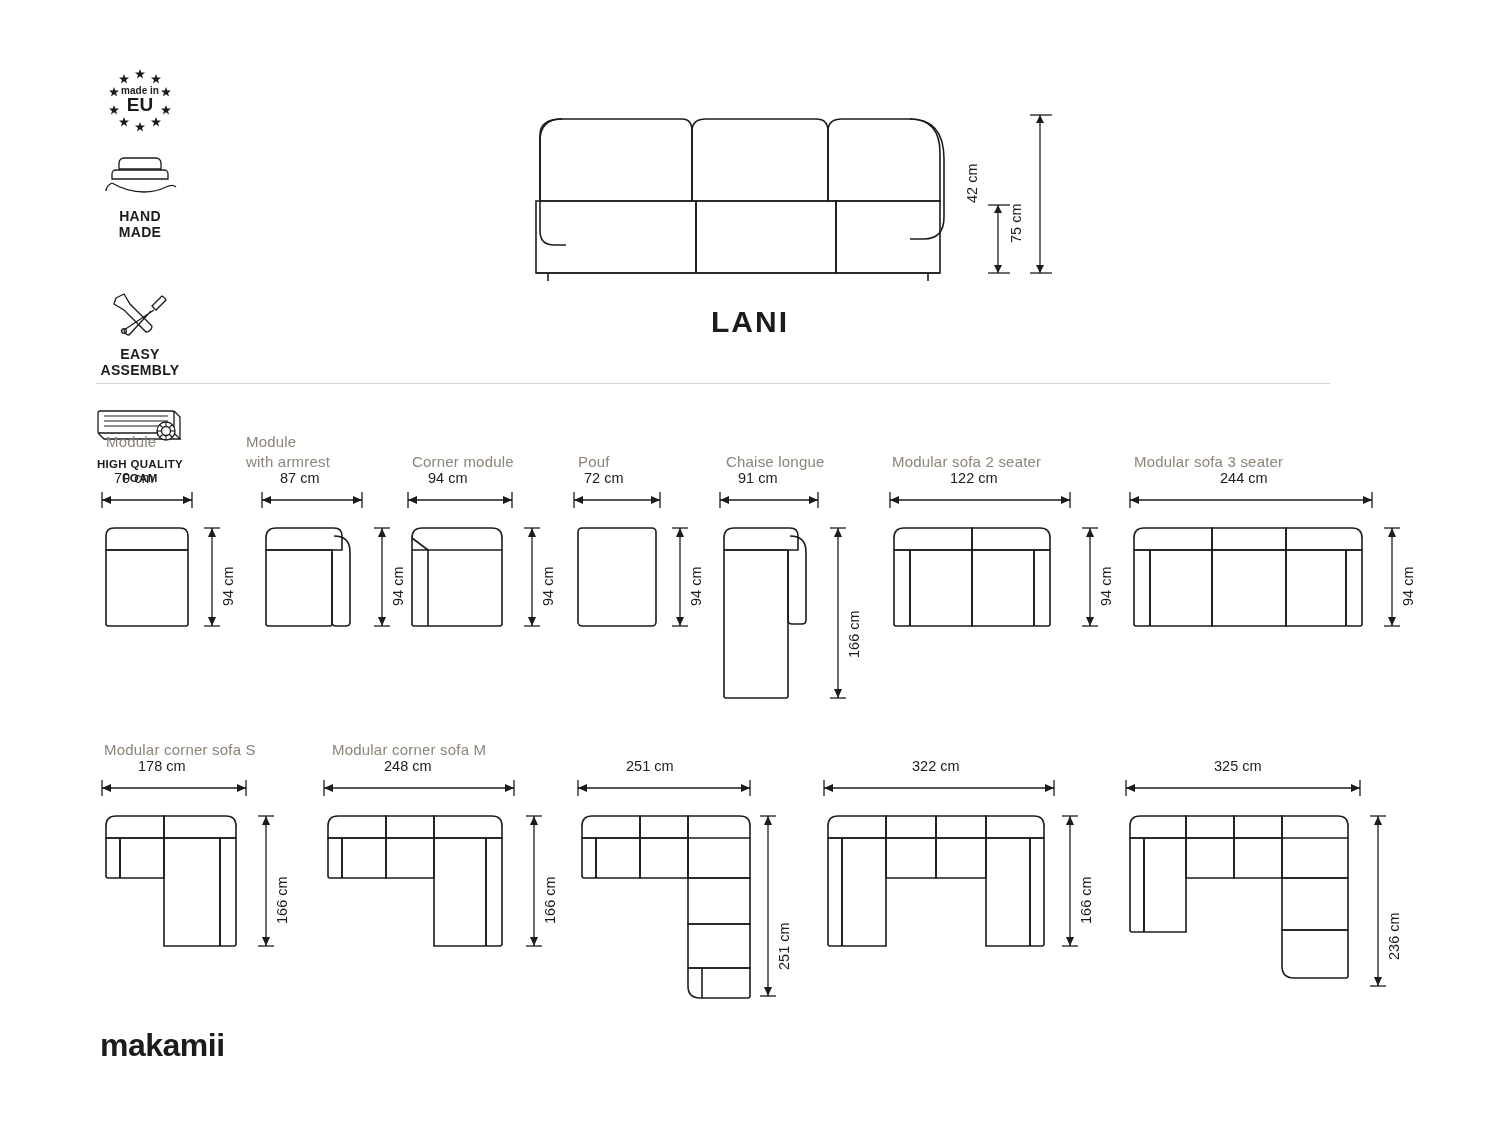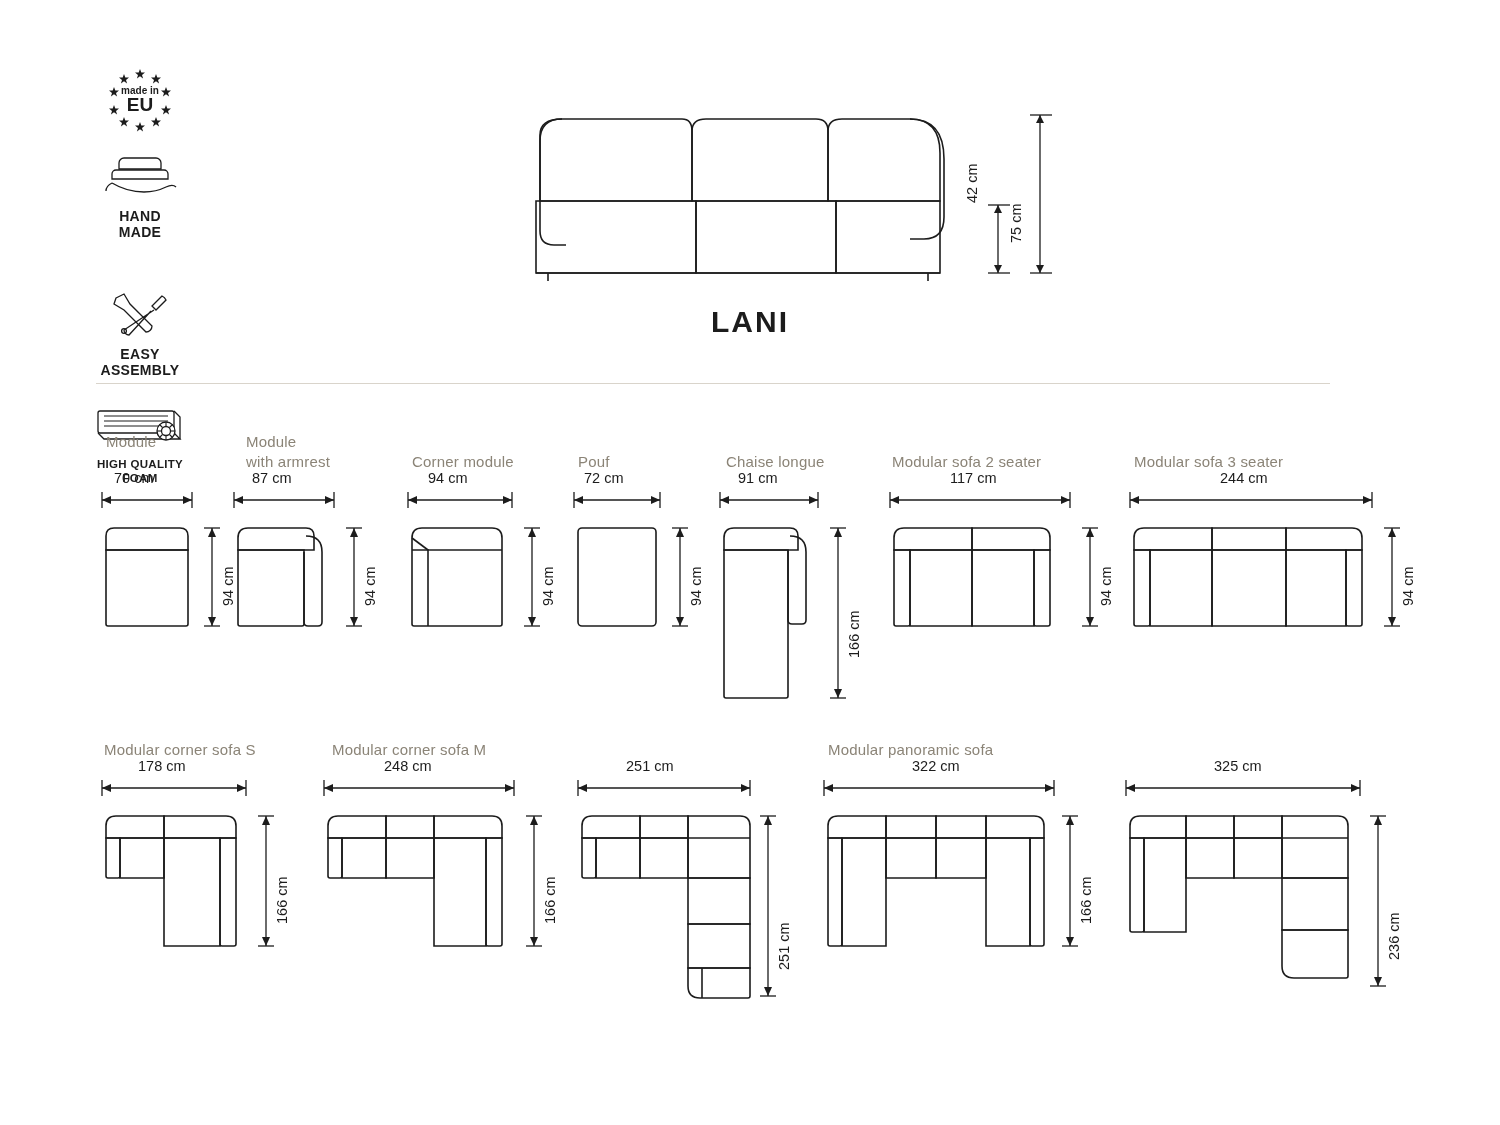--- a/index.html
+++ b/index.html
@@ -225,21 +225,21 @@
       </g>
     </svg>
     <div class="dim-label" style="position:absolute; left:18px; top:-16px;">70 cm</div>
     <div class="dim-label" style="position:absolute; left:124px; top:120px; transform:rotate(-90deg); transform-origin:left top; white-space:nowrap;">94 cm</div>
   </div>
 
   <div class="item" style="left:246px; top:432px; width:160px;">
     <div class="item-title">Module
 with armrest</div>
   </div>
-  <div class="item" style="left:228px; top:486px;">
+  <div class="item" style="left:256px; top:486px;">
     <svg width="200" height="160" viewBox="0 0 200 160">
       <g class="dimline">
         <line x1="6" y1="14" x2="106" y2="14"></line>
         <path d="M6 14 l9 -4 v8 z" fill="#1c1c1c" stroke="none"></path>
         <path d="M106 14 l-9 -4 v8 z" fill="#1c1c1c" stroke="none"></path>
         <line x1="6" y1="6" x2="6" y2="22"></line>
           <line x1="106" y1="6" x2="106" y2="22"></line>
         <line x1="126" y1="42" x2="126" y2="140"></line>
         <path d="M126 42 l-4 9 h8 z" fill="#1c1c1c" stroke="none"></path>
         <path d="M126 140 l-4 -9 h8 z" fill="#1c1c1c" stroke="none"></path>
@@ -355,21 +355,21 @@
       </g>
       <g class="ln">
         <path d="M10 52 q0 -10 10 -10 h68 v22 h-78 z"></path>
         <path d="M10 64 h16 v74 q0 2 -2 2 h-12 q-2 0 -2 -2 z"></path>
         <path d="M26 64 h62 v76 h-62 z"></path>
         <path d="M88 42 h68 q10 0 10 10 v12 h-78 z"></path>
         <path d="M88 64 h62 v76 h-62 z"></path>
         <path d="M150 64 h16 v74 q0 2 -2 2 h-12 q-2 0 -2 -2 z"></path>
       </g>
     </svg>
-    <div class="dim-label" style="position:absolute; left:66px; top:-16px;">117 cm</div>
+    <div class="dim-label" style="position:absolute; left:66px; top:-16px;">122 cm</div>
     <div class="dim-label" style="position:absolute; left:214px; top:120px; transform:rotate(-90deg); transform-origin:left top; white-space:nowrap;">94 cm</div>
   </div>
 
   <div class="item" style="left:1134px; top:452px; width:240px;">
     <div class="item-title">Modular sofa 3 seater</div>
   </div>
   <div class="item" style="left:1124px; top:486px;">
     <svg width="300" height="160" viewBox="0 0 300 160">
       <g class="dimline">
         <line x1="6" y1="14" x2="248" y2="14"></line>
@@ -489,23 +489,20 @@
         <path d="M116 104 h62 v46 h-62 z"></path>
         <path d="M116 150 h62 v44 h-62 z"></path>
         <path d="M116 194 h62 v28 q0 2 -2 2 h-48 q-12 0 -12 -12 z"></path>
         <path d="M130 194 v30"></path>
       </g>
     </svg>
     <div class="dim-label" style="position:absolute; left:54px; top:-16px;">251 cm</div>
     <div class="dim-label" style="position:absolute; left:204px; top:196px; transform:rotate(-90deg); transform-origin:left top; white-space:nowrap;">251 cm</div>
   </div>
 
-  <div class="item" style="left:828px; top:740px; width:260px;">
-    <div class="item-title">Modular panoramic sofa</div>
-  </div>
   <div class="item" style="left:818px; top:774px;">
     <svg width="270" height="200" viewBox="0 0 270 200">
       <g class="dimline">
         <line x1="6" y1="14" x2="236" y2="14"></line>
         <path d="M6 14 l9 -4 v8 z" fill="#1c1c1c" stroke="none"></path>
         <path d="M236 14 l-9 -4 v8 z" fill="#1c1c1c" stroke="none"></path>
         <line x1="6" y1="6" x2="6" y2="22"></line>
           <line x1="236" y1="6" x2="236" y2="22"></line>
         <line x1="252" y1="42" x2="252" y2="172"></line>
         <path d="M252 42 l-4 9 h8 z" fill="#1c1c1c" stroke="none"></path>
@@ -562,14 +559,19 @@
         <path d="M162 64 h66"></path>
 
         <path d="M162 104 h66 v52 h-66 z"></path>
         <path d="M162 156 h66 v46 q0 2 -2 2 h-52 q-12 0 -12 -12 z"></path>
       </g>
     </svg>
     <div class="dim-label" style="position:absolute; left:94px; top:-16px;">325 cm</div>
     <div class="dim-label" style="position:absolute; left:266px; top:186px; transform:rotate(-90deg); transform-origin:left top; white-space:nowrap;">236 cm</div>
   </div>
 
+  <div class="logo">
+    <svg width="180" height="48" viewBox="0 0 180 48">
+      <text x="0" y="34" font-family="Liberation Sans, sans-serif" font-size="32" font-weight="bold" fill="#1c1c1c" letter-spacing="-0.5">makamii</text>
+    </svg>
+  </div>
 
 </div>
 
 </body></html>

